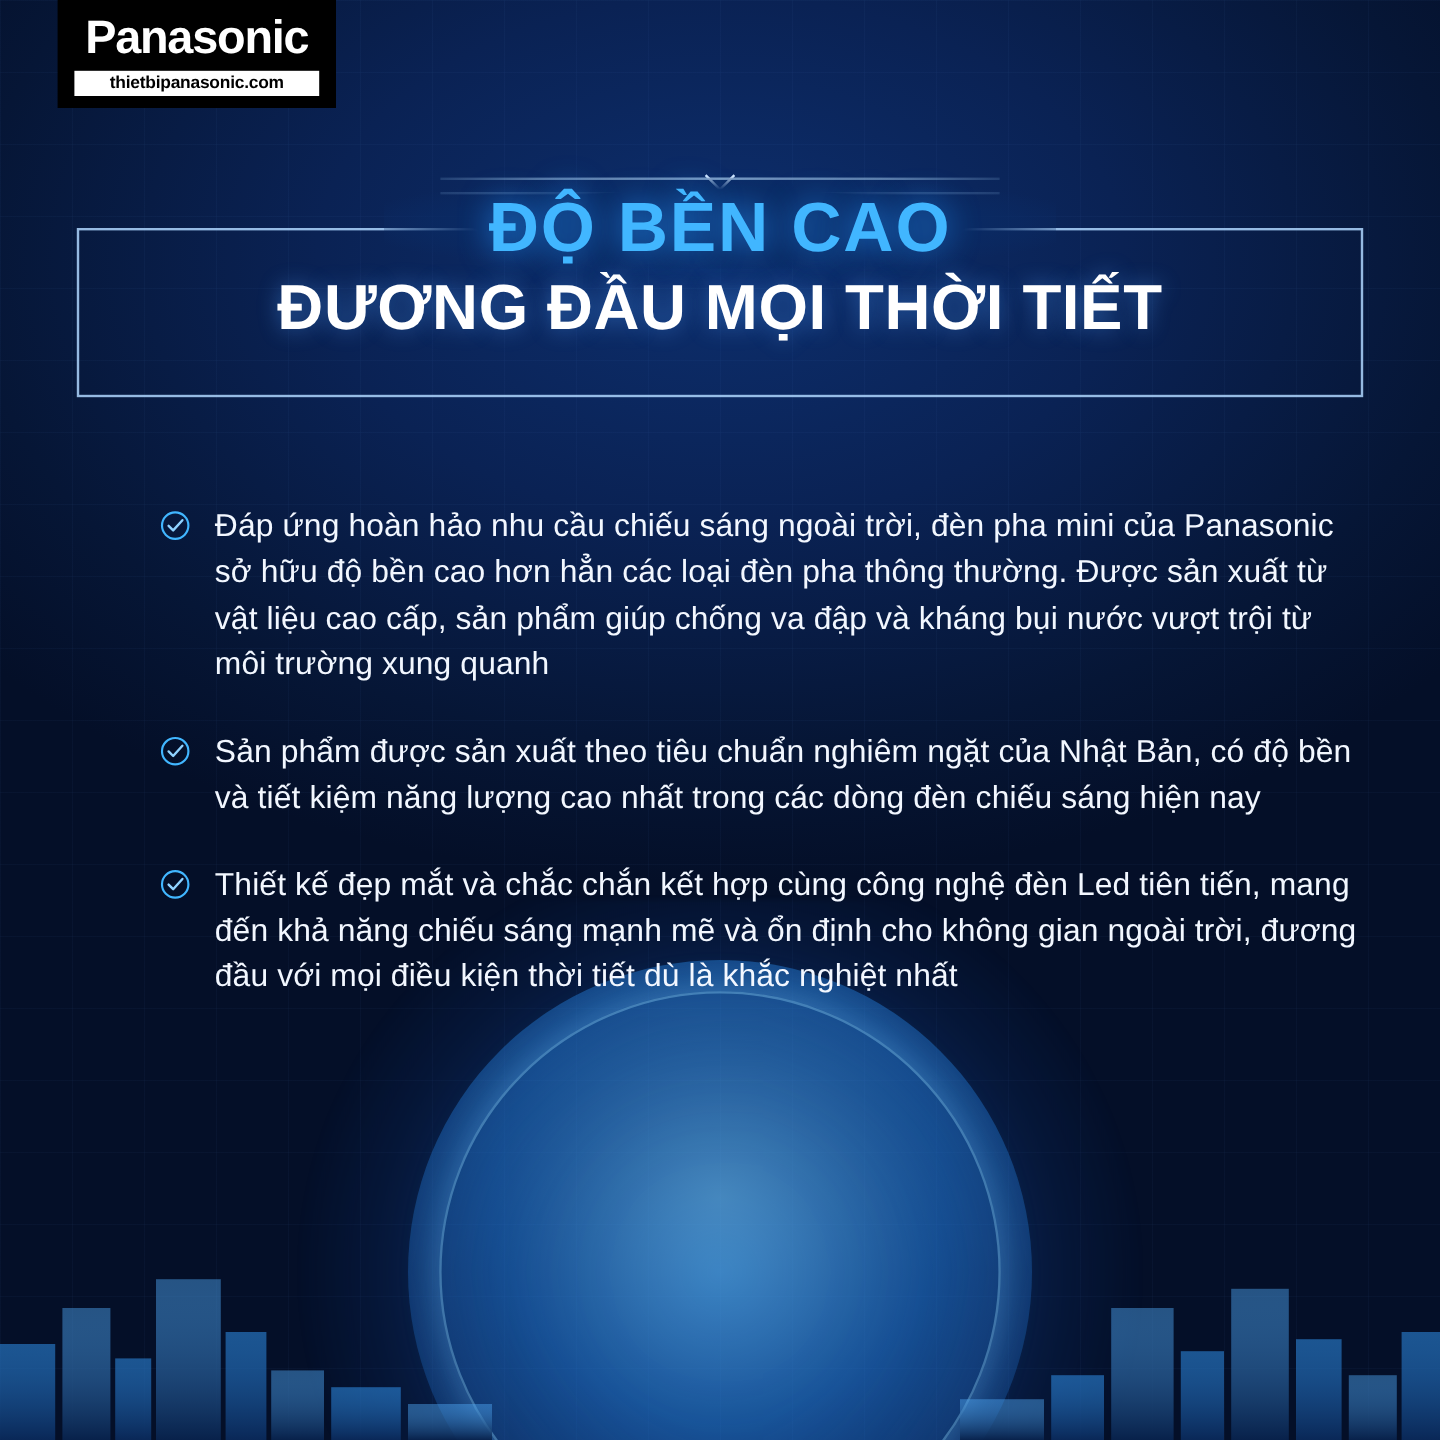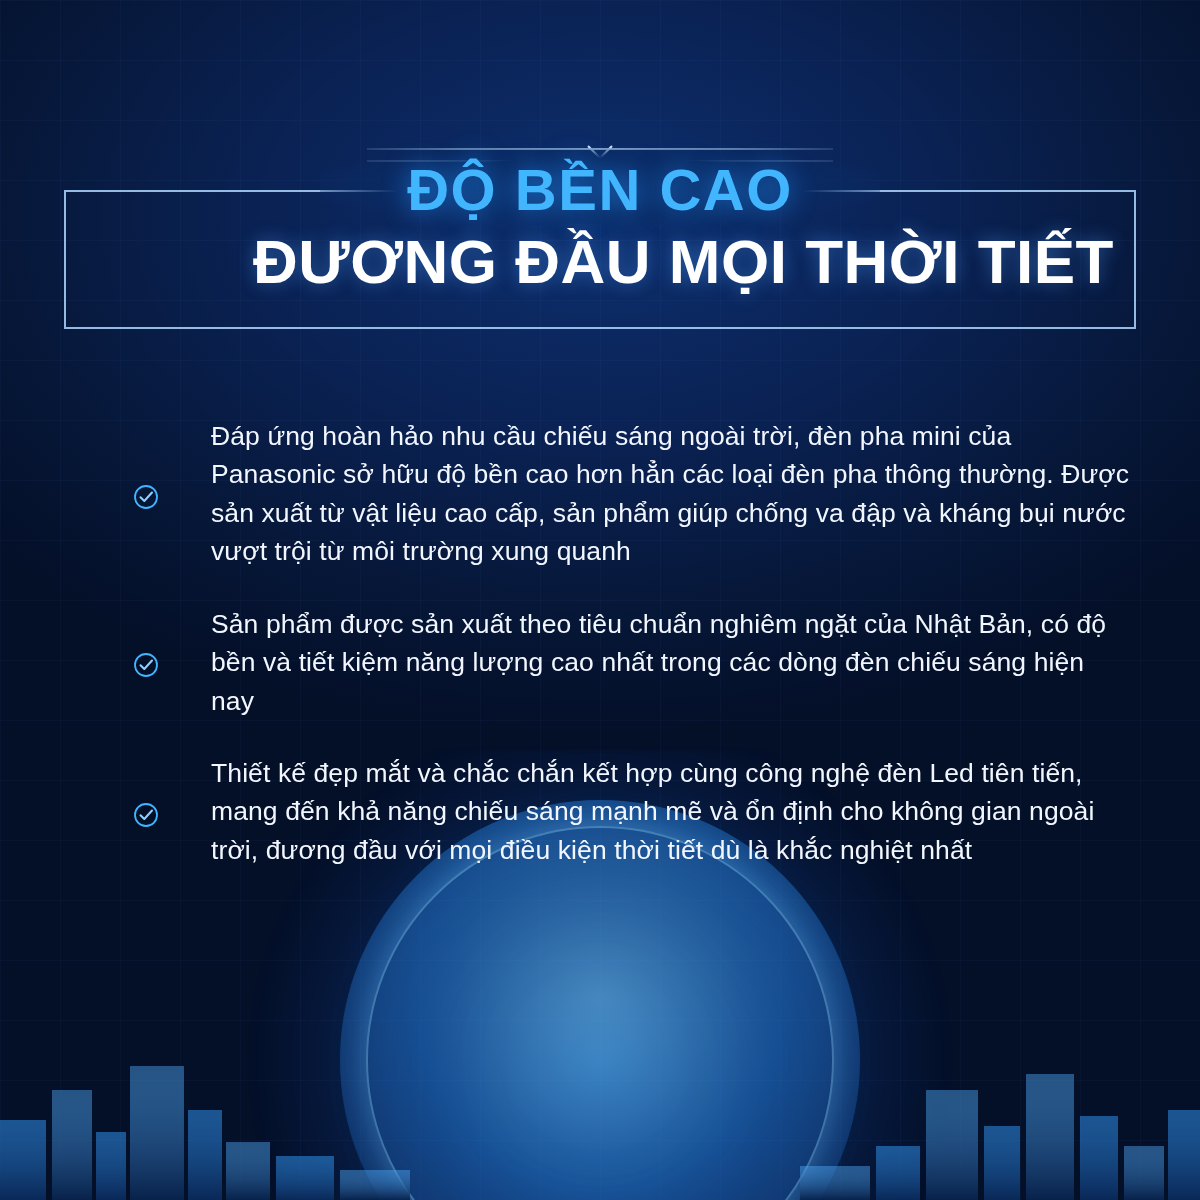--- a/index.html
+++ b/index.html
@@ -142,21 +142,21 @@
     width: 26px;
     height: 18px;
     transform: translateX(-50%);
   }
 
   .frame {
     position: relative;
     width: 1072px;
     margin: 24px auto 0 auto;
     border: 2px solid rgba(175,215,255,0.85);
-    padding: 34px 20px 30px 20px;
+    padding: 34px 20px 42px 20px;
   }
   .sub-blue {
     position: absolute;
     top: -36px;
     left: 50%;
     transform: translateX(-50%);
     background: transparent;
     font-size: 58px;
     font-weight: bold;
     color: #41b6ff;
@@ -168,42 +168,41 @@
   .sub-blue-bg {
     position: absolute;
     top: -44px;
     left: 50%;
     transform: translateX(-50%);
     width: 560px;
     height: 76px;
     background: radial-gradient(ellipse at 50% 50%, #0a2a63 0%, #0a2a63 52%, rgba(10,42,99,0) 78%);
   }
   .sub-white {
-    font-size: 62px;
+    font-size: 53px;
     font-weight: bold;
     letter-spacing: 0.5px;
     color: #ffffff;
-    text-align: right;
+    text-align: center;
     text-shadow: 0 0 18px rgba(80,160,255,0.45);
     white-space: nowrap;
   }
 
   
   .bullets {
     position: relative;
     z-index: 4;
     margin: 88px auto 0 auto;
     width: 1066px;
     padding-left: 66px;
   }
   .bullet {
     display: flex;
-    align-items: center;
+    align-items: flex-start;
     margin-bottom: 34px;
-    gap: 32px;
   }
   .bullet-icon {
     flex: 0 0 auto;
     width: 26px;
     height: 26px;
     margin-right: 20px;
     margin-top: 6px;
   }
   .bullet-text {
     font-size: 26.5px;
@@ -243,20 +242,24 @@
     <rect x="800" y="196" width="70" height="34" fill="url(#bldg2)"></rect>
     <rect x="876" y="176" width="44" height="54" fill="url(#bldg)"></rect>
     <rect x="926" y="120" width="52" height="110" fill="url(#bldg2)"></rect>
     <rect x="984" y="156" width="36" height="74" fill="url(#bldg)"></rect>
     <rect x="1026" y="104" width="48" height="126" fill="url(#bldg2)"></rect>
     <rect x="1080" y="146" width="38" height="84" fill="url(#bldg)"></rect>
     <rect x="1124" y="176" width="40" height="54" fill="url(#bldg2)"></rect>
     <rect x="1168" y="140" width="32" height="90" fill="url(#bldg)"></rect>
   </svg>
 
+  <div class="logo-block">
+    <div class="logo-word">Panasonic</div>
+    <div class="logo-site">thietbipanasonic.com</div>
+  </div>
 
   <div class="headline-wrap">
 
     <div class="divider">
       <div class="line l1"></div>
       <div class="line l2"></div>
       <svg class="chev" viewBox="0 0 26 18">
         <path d="M1 1 L13 13 L25 1" fill="none" stroke="#cfe6ff" stroke-width="2"></path>
       </svg>
     </div>

